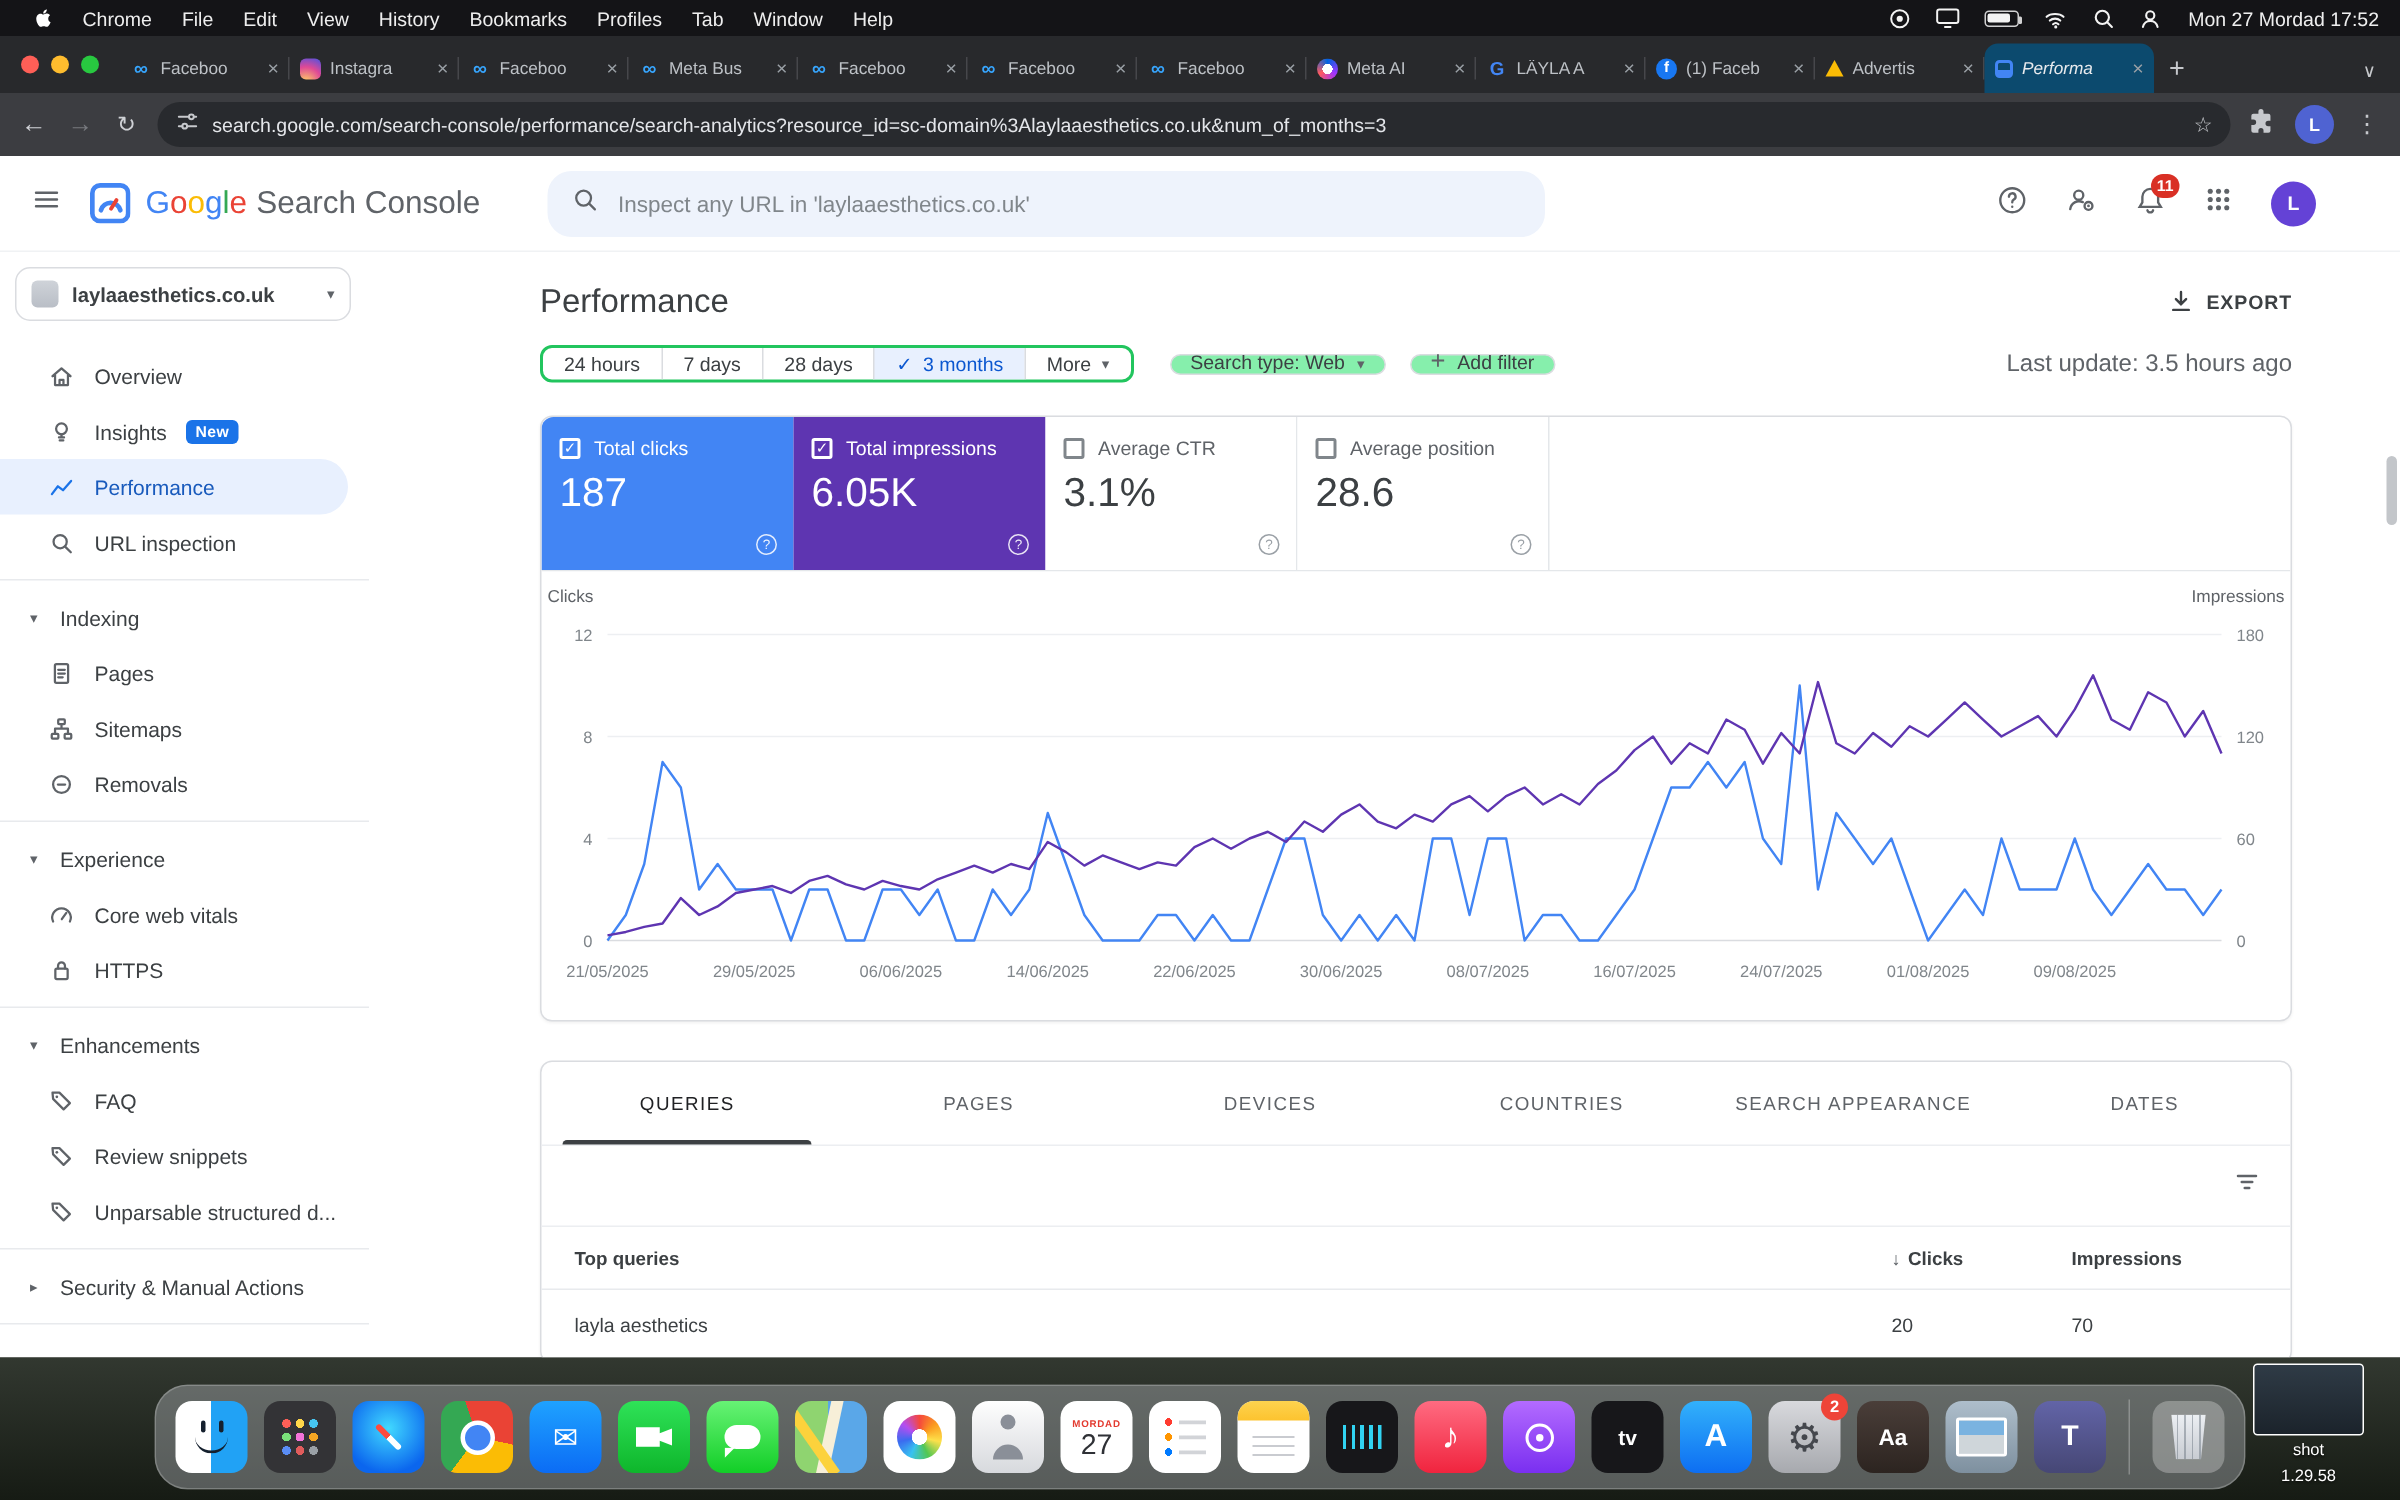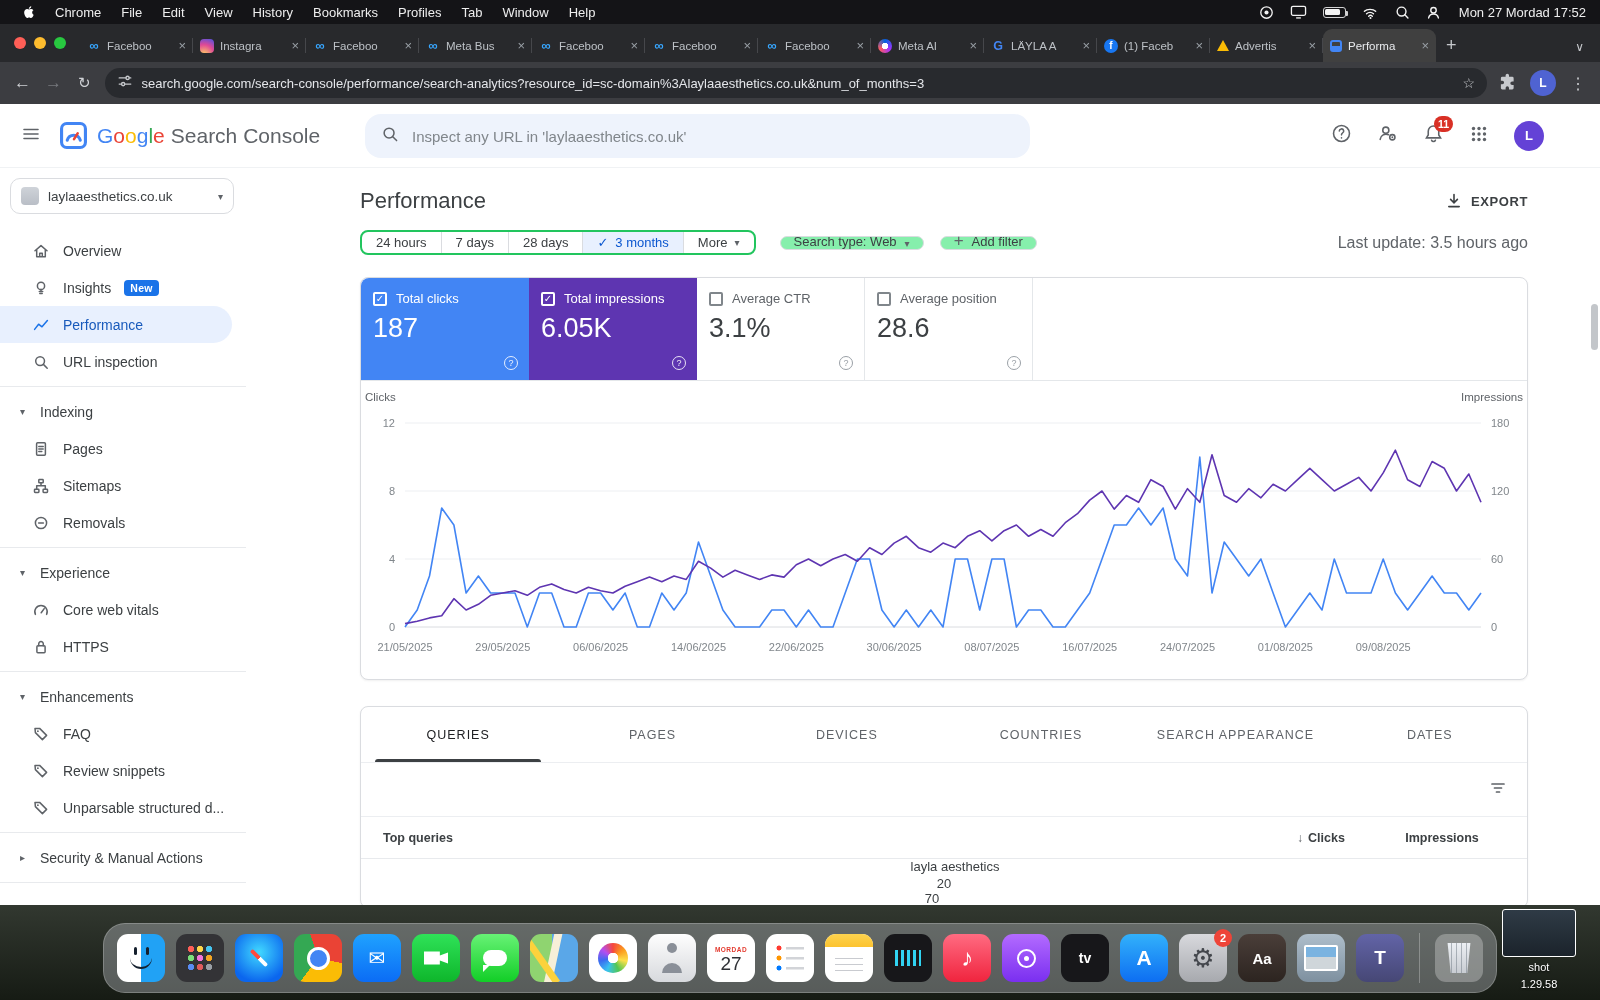--- a/index.html
+++ b/index.html
@@ -21,21 +21,21 @@
 
   
   .browser{position:absolute;top:24px;left:0;width:1600px;height:881px;}
   .tabstrip{height:38px;background:#28292c;display:flex;align-items:flex-end;}
   .lights{display:flex;gap:8px;align-items:center;height:38px;padding:0 14px 0 14px;}
   .lt{width:12px;height:12px;border-radius:50%;}
   .lt-r{background:#ff5f57;}.lt-y{background:#febc2e;}.lt-g{background:#28c840;}
   .tab-list{display:flex;align-items:flex-end;}
   .tab{width:113px;height:33px;margin-top:5px;border-radius:9px 9px 0 0;display:flex;align-items:center;padding:0 7px;gap:6px;color:#bdc1c6;font-size:11.5px;position:relative;}
   .tab:not(.active)::after{content:'';position:absolute;right:0;top:9px;bottom:9px;width:1px;background:#46474b;}
-  .tab.active{background:#404040;color:#e8eaed;}
+  .tab.active{background:#0c4a6e;color:#e8eaed;font-style:italic;}
   .tab-title{flex:1;overflow:hidden;white-space:nowrap;}
   .tab-close{font-size:13px;color:#9aa0a6;}
   .fv{width:14px;height:14px;flex:none;display:flex;align-items:center;justify-content:center;border-radius:3px;font-size:11px;}
   .fv-meta{color:#37a6ff;font-weight:700;font-size:13px;}
   .fv-insta{background:radial-gradient(circle at 28% 115%,#fdc468 8%,#df4996 55%,#5851db 95%);border-radius:4px;}
   .fv-fb{background:#1877f2;color:#fff;border-radius:50%;font-weight:700;font-size:10px;}
   .fv-metaai{border-radius:50%;background:radial-gradient(circle,#fff 0 34%,transparent 35%),conic-gradient(#0064e0,#a033ff,#ff5a5f,#0064e0);}
   .fv-g{color:#4285f4;font-weight:700;font-size:12.5px;}
   .fv-ads{width:0;height:0;border-left:6px solid transparent;border-right:6px solid transparent;border-bottom:11px solid #fbbc05;border-radius:0;background:none;}
   .fv-gsc{border:2.5px solid #4285f4;border-radius:3px;width:12px;height:12px;background:linear-gradient(transparent 55%,#4285f4 55%);}
@@ -64,21 +64,21 @@
   .gsearch-text{font-size:15px;color:#80868b;}
   .gh-right{position:absolute;right:56px;display:flex;align-items:center;gap:25px;}
   .bell-wrap{position:relative;}
   .gh-badge{position:absolute;top:-7px;right:-9px;background:#d93025;color:#fff;border-radius:9px;min-width:19px;height:16px;font-size:10.5px;font-weight:700;display:flex;align-items:center;justify-content:center;padding:0 4px;}
   .gh-avatar{width:30px;height:30px;border-radius:50%;background:#6442d6;color:#fff;font-size:13px;font-weight:700;display:flex;align-items:center;justify-content:center;}
 
   .content{display:flex;height:737px;}
   .sidebar{width:246px;flex:none;padding-top:10px;}
   .prop{margin:0 12px 18px 10px;height:36px;border:1px solid #dadce0;border-radius:10px;display:flex;align-items:center;padding:0 10px;gap:9px;}
   .prop-ic{width:18px;height:18px;border-radius:4px;background:linear-gradient(#cfd3d9,#b9bec6);flex:none;}
-  .prop-label{font-size:13.5px;color:#3c4043;flex:1;overflow:hidden;white-space:nowrap;}
+  .prop-label{font-size:13.5px;color:#3c4043;flex:1;overflow:hidden;white-space:nowrap;font-weight:bold;}
   .prop-caret{color:#5f6368;font-size:10px;}
   .side-item{height:37px;display:flex;align-items:center;padding-left:32px;gap:13px;color:#3c4043;font-size:14px;}
   .side-item .nav-ic{width:18px;height:18px;color:#5f6368;flex:none;}
   .side-item.selected{background:#e8f0fe;border-radius:0 20px 20px 0;margin-right:14px;color:#185abc;font-weight:500;}
   .side-item.selected .nav-ic{color:#1a73e8;}
   .side-badge{background:#1a73e8;color:#fff;font-size:10.5px;padding:2px 6px;border-radius:4px;font-weight:600;letter-spacing:.3px;}
   .side-header{height:37px;display:flex;align-items:center;padding-left:20px;gap:8px;color:#3c4043;font-size:14px;}
   .side-caret{font-size:10px;color:#5f6368;width:12px;}
   .side-divider{border-top:1px solid #e8eaed;margin:6px 0;}
   .pg-scroll{position:absolute;right:2px;top:200px;width:7px;height:46px;border-radius:4px;background:#c3c6ca;}
@@ -120,23 +120,23 @@
   .ax-title{font-size:11.5px;fill:#5f6368;}
 
   .report-card{margin-top:26px;border:1px solid #dadce0;border-radius:8px;background:#fff;box-shadow:0 1px 2px rgba(60,64,67,.08);}
   .tabs-row{display:flex;height:56px;border-bottom:1px solid #eceef1;}
   .gtab{flex:1;display:flex;align-items:center;justify-content:center;font-size:12.5px;letter-spacing:1px;color:#5f6368;position:relative;font-weight:500;}
   .gtab.active{color:#202124;}
   .gtab.active::after{content:'';position:absolute;left:14px;right:14px;bottom:0;height:3px;background:#3c4043;border-radius:3px 3px 0 0;}
   .filter-row{height:54px;display:flex;align-items:center;border-bottom:1px solid #eceef1;}
   .filter-row .f-ic{margin-left:auto;margin-right:20px;}
   .thead{display:flex;align-items:center;height:42px;border-bottom:1px solid #e8eaed;font-size:12.5px;color:#3c4043;font-weight:700;}
-  .trow{display:flex;align-items:center;height:48px;font-size:13px;color:#3c4043;border-bottom:1px solid #f1f3f4;flex-direction:column;}
+  .trow{display:flex;align-items:center;height:48px;font-size:13px;color:#3c4043;border-bottom:1px solid #f1f3f4;}
   .t-query{flex:1;padding-left:22px;}
-  .t-num{width:120px;text-align:center;}
+  .t-num{width:120px;text-align:left;}
   .t-imp{width:146px;padding-right:24px;}
   .sort-arrow{color:#5f6368;margin-right:5px;font-size:12px;font-weight:400;}
 
   
   .deskband{position:absolute;top:905px;left:0;width:1600px;height:95px;background:linear-gradient(180deg,#323830 0%,#161b14 100%);}
   .dock{position:absolute;bottom:7px;left:50%;transform:translateX(-50%);display:flex;align-items:center;gap:11px;padding:9px 13px;background:rgba(210,214,222,.34);border:1px solid rgba(255,255,255,.22);border-radius:22px;}
   .dk{width:48px;height:48px;border-radius:11px;position:relative;display:flex;align-items:center;justify-content:center;flex:none;}
   .dk-glyph{color:#fff;}
   .dock-sep{width:1px;height:50px;background:rgba(255,255,255,.28);margin:0 4px;}
   .dk-badge{position:absolute;top:-5px;right:-5px;background:#ee4438;color:#fff;border-radius:50%;width:18px;height:18px;font-size:11px;font-weight:700;display:flex;align-items:center;justify-content:center;}

